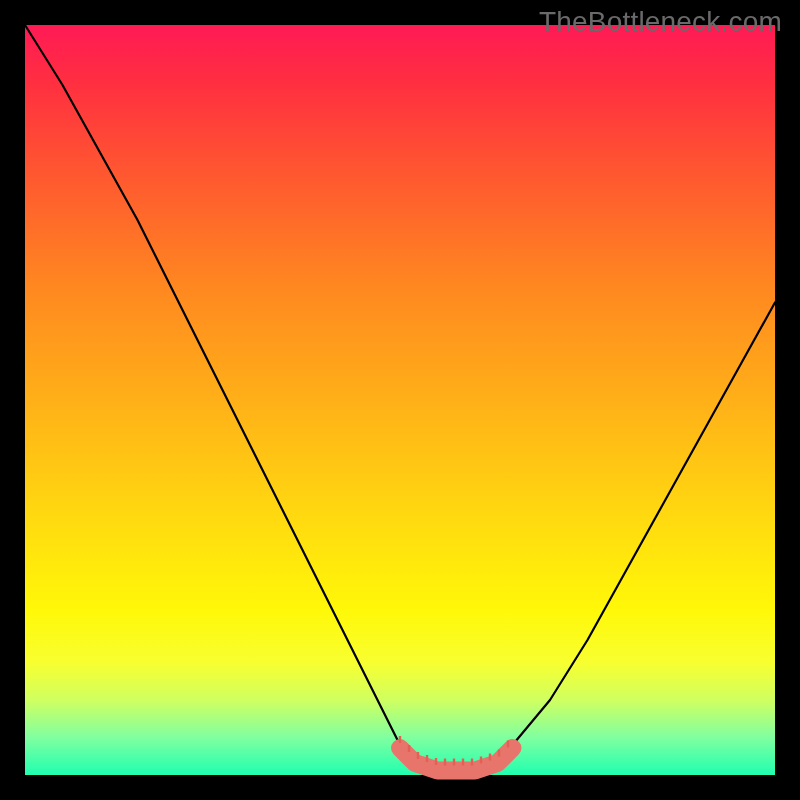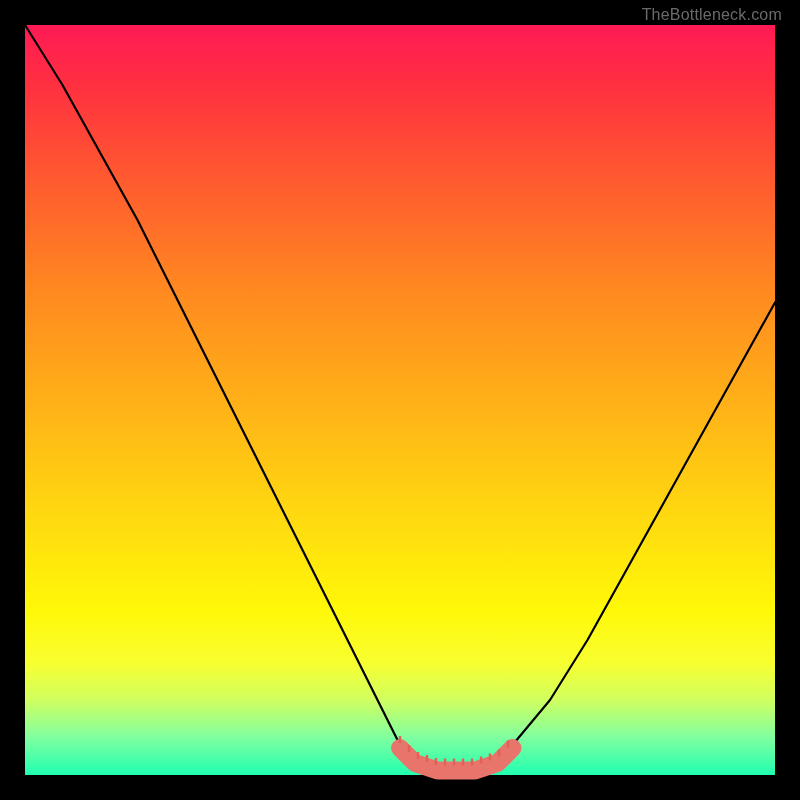--- a/index.html
+++ b/index.html
@@ -33,21 +33,21 @@
       #f8ff30 85%,
       #d0ff60 90%,
       #80ffa0 95%,
       #20ffb0 100%);
   }
   .watermark {
     position: absolute;
     top: 6px;
     right: 18px;
     font-family: Arial, Helvetica, sans-serif;
-    font-size: 16px;
+    font-size: 28px;
     font-weight: 500;
     color: #6a6a6a;
     letter-spacing: 0.2px;
     user-select: none;
   }
   svg.curve {
     position: absolute;
     left: 0;
     top: 0;
     width: 750px;

